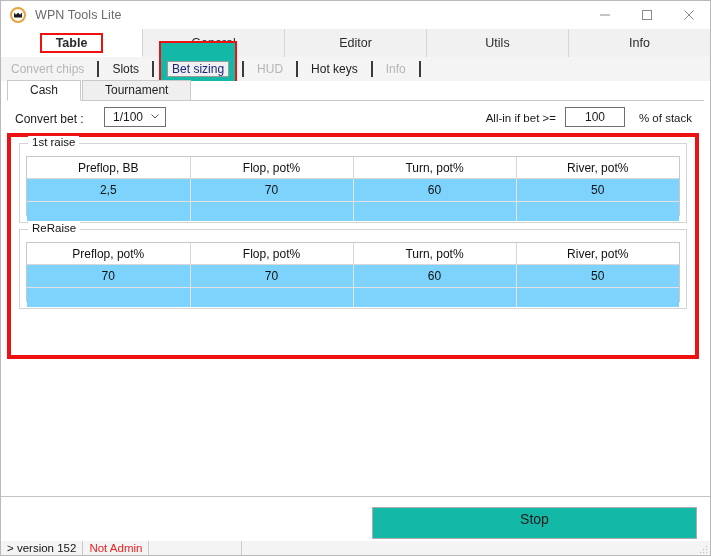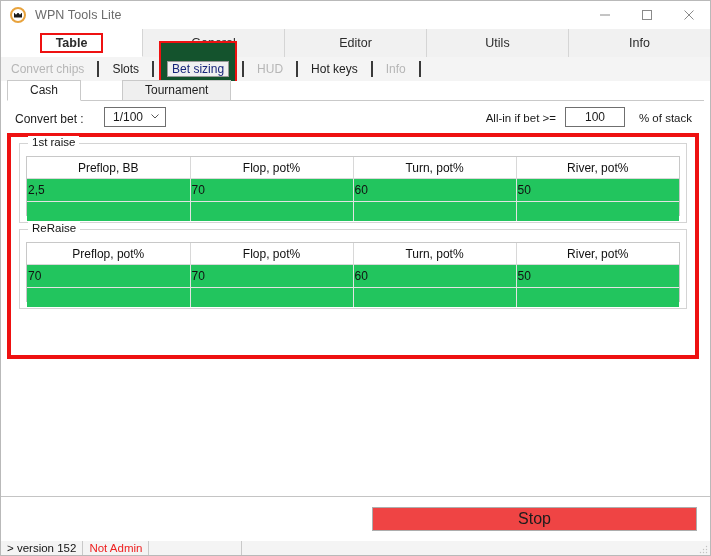--- a/index.html
+++ b/index.html
@@ -125,21 +125,21 @@
   .sub-sep {
     width: 2px;
     height: 16px;
     background: #3a3a3a;
     margin: 0 3px;
   }
   .sub-tab.boxed {
     border: 2px solid #ee1111;
     padding: 18px 6px;
     margin: 0 2px;
-    background: #14532d;
+    background: #14b8a6;
   }
   .sub-tab.boxed .inner {
     border: 1px solid #9a9a9a;
     padding: 0 4px;
     display: inline-block;
     color: #18267a;
     background: #f0f0f0;
   }
 
   
@@ -154,21 +154,20 @@
 
   .inner-tabs {
     position: absolute;
     top: 0; left: 6px;
     height: 20px;
     display: flex;
     align-items: flex-end;
     border-bottom: 1px solid #c9c9c9;
     width: 697px;
     box-sizing: border-box;
-    gap: 40px;
   }
   .inner-tab {
     height: 19px;
     line-height: 19px;
     padding: 0 22px;
     font-size: 12px;
     background: #efefef;
     border: 1px solid #c9c9c9;
     border-bottom: none;
     margin-right: 1px;
@@ -283,49 +282,49 @@
     height: 19px;
     font-weight: normal;
     border-right: 1px solid #d8d8d8;
     border-bottom: 1px solid #d8d8d8;
     background: #ffffff;
     color: #111111;
   }
   .tbl th:last-child { border-right: none; }
   .tbl td {
     height: 20px;
-    text-align: left;
+    text-align: center;
     border-right: 1px solid #e3e3e3;
     border-bottom: 1px solid #e3e3e3;
-    background: #22c55e;
+    background: #7dd3fc;
     color: #111111;
   }
   .tbl td:last-child { border-right: none; }
   .tbl tr.filler td { height: 17px; border-bottom: none; }
 
   
   .actionbar {
     position: absolute;
     top: 495px; left: 0;
     width: 709px;
     height: 45px;
     background: #ffffff;
     border-top: 1px solid #c4c4c4;
     border-bottom: 1px solid #9c9c9c;
   }
   .stop-btn {
     position: absolute;
     left: 371px; top: 10px;
-    width: 325px; height: 24px;
-    background: #ef4444;
+    width: 325px; height: 32px;
+    background: #14b8a6;
     border: 1px solid #adadad;
     box-sizing: border-box;
     text-align: center;
     line-height: 22px;
-    font-size: 16px;
+    font-size: 14px;
     color: #1c1c1c;
   }
 
   
   .statusbar {
     position: absolute;
     top: 540px; left: 0;
     width: 709px;
     height: 14px;
     background: #f4f4f4;

